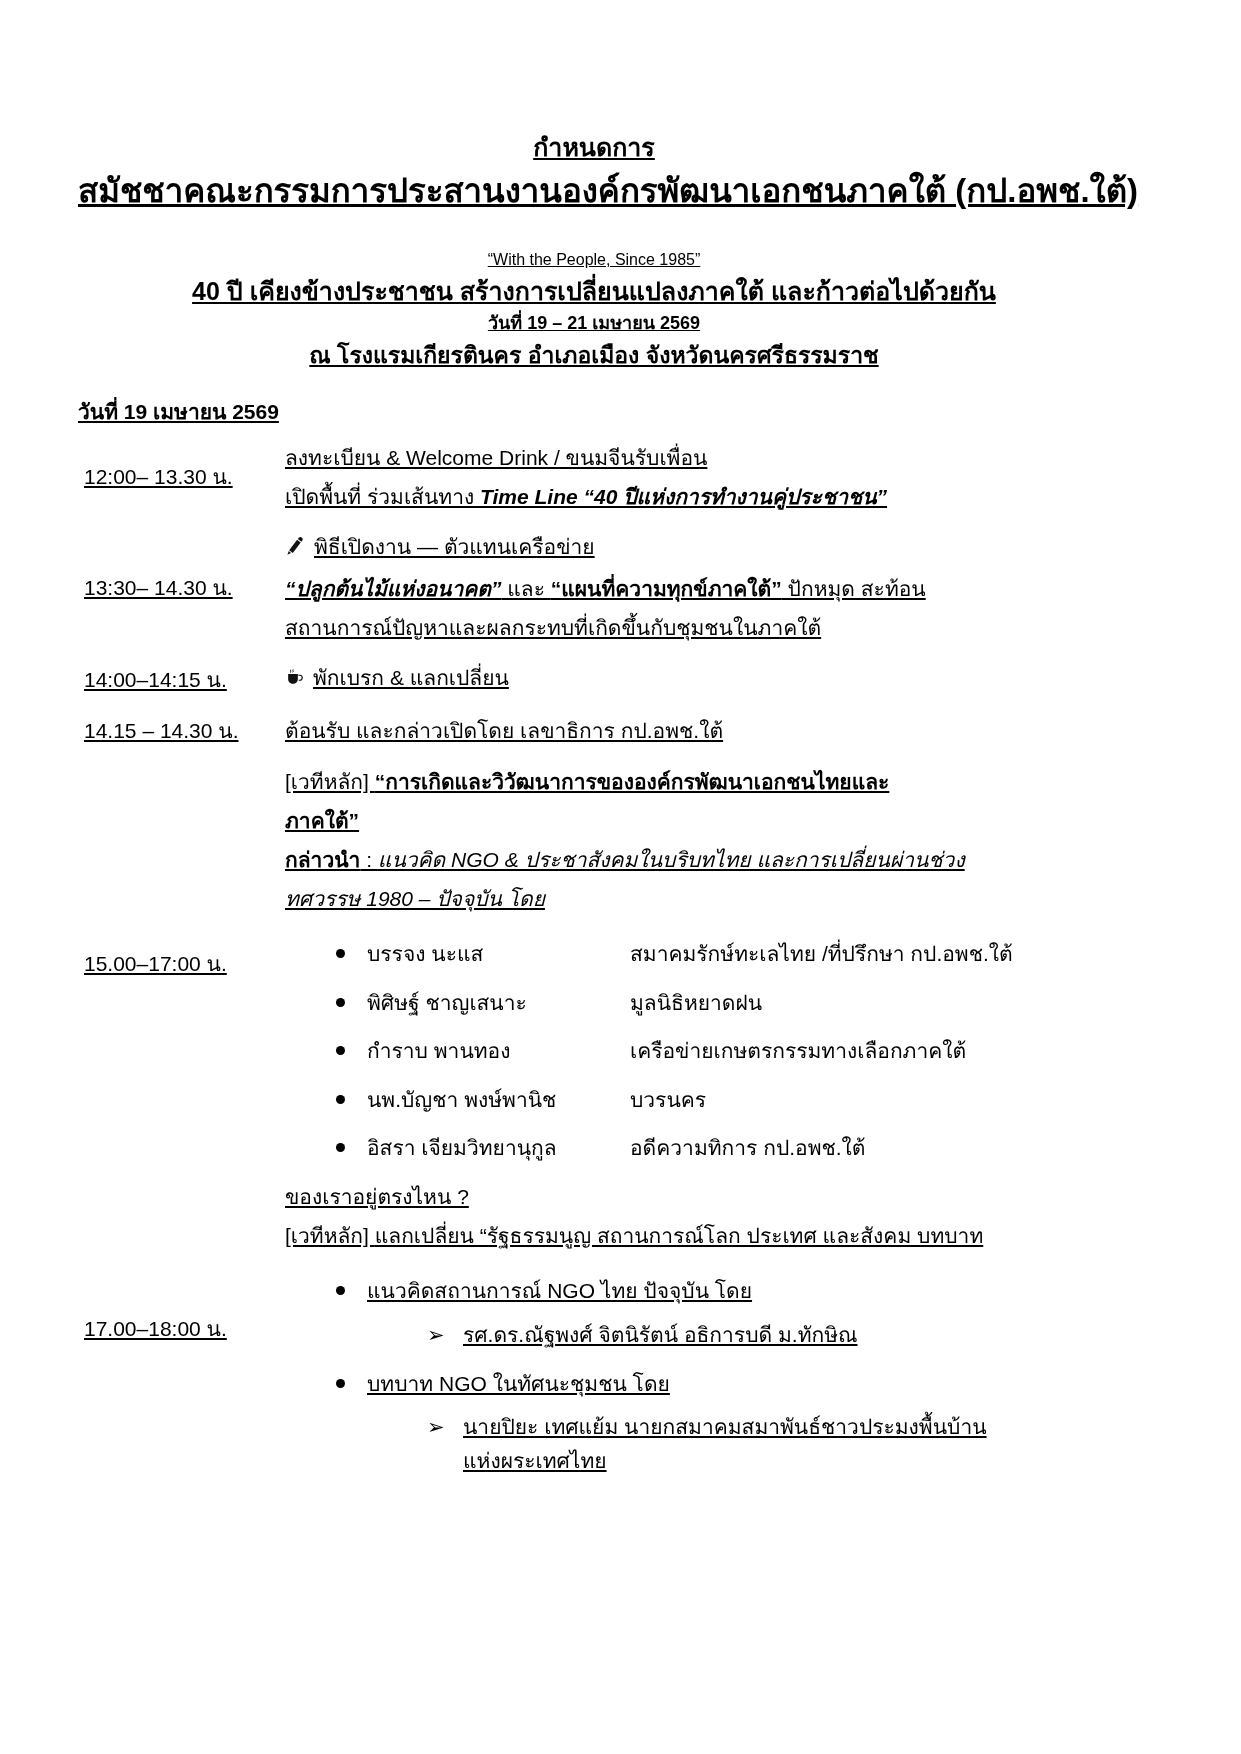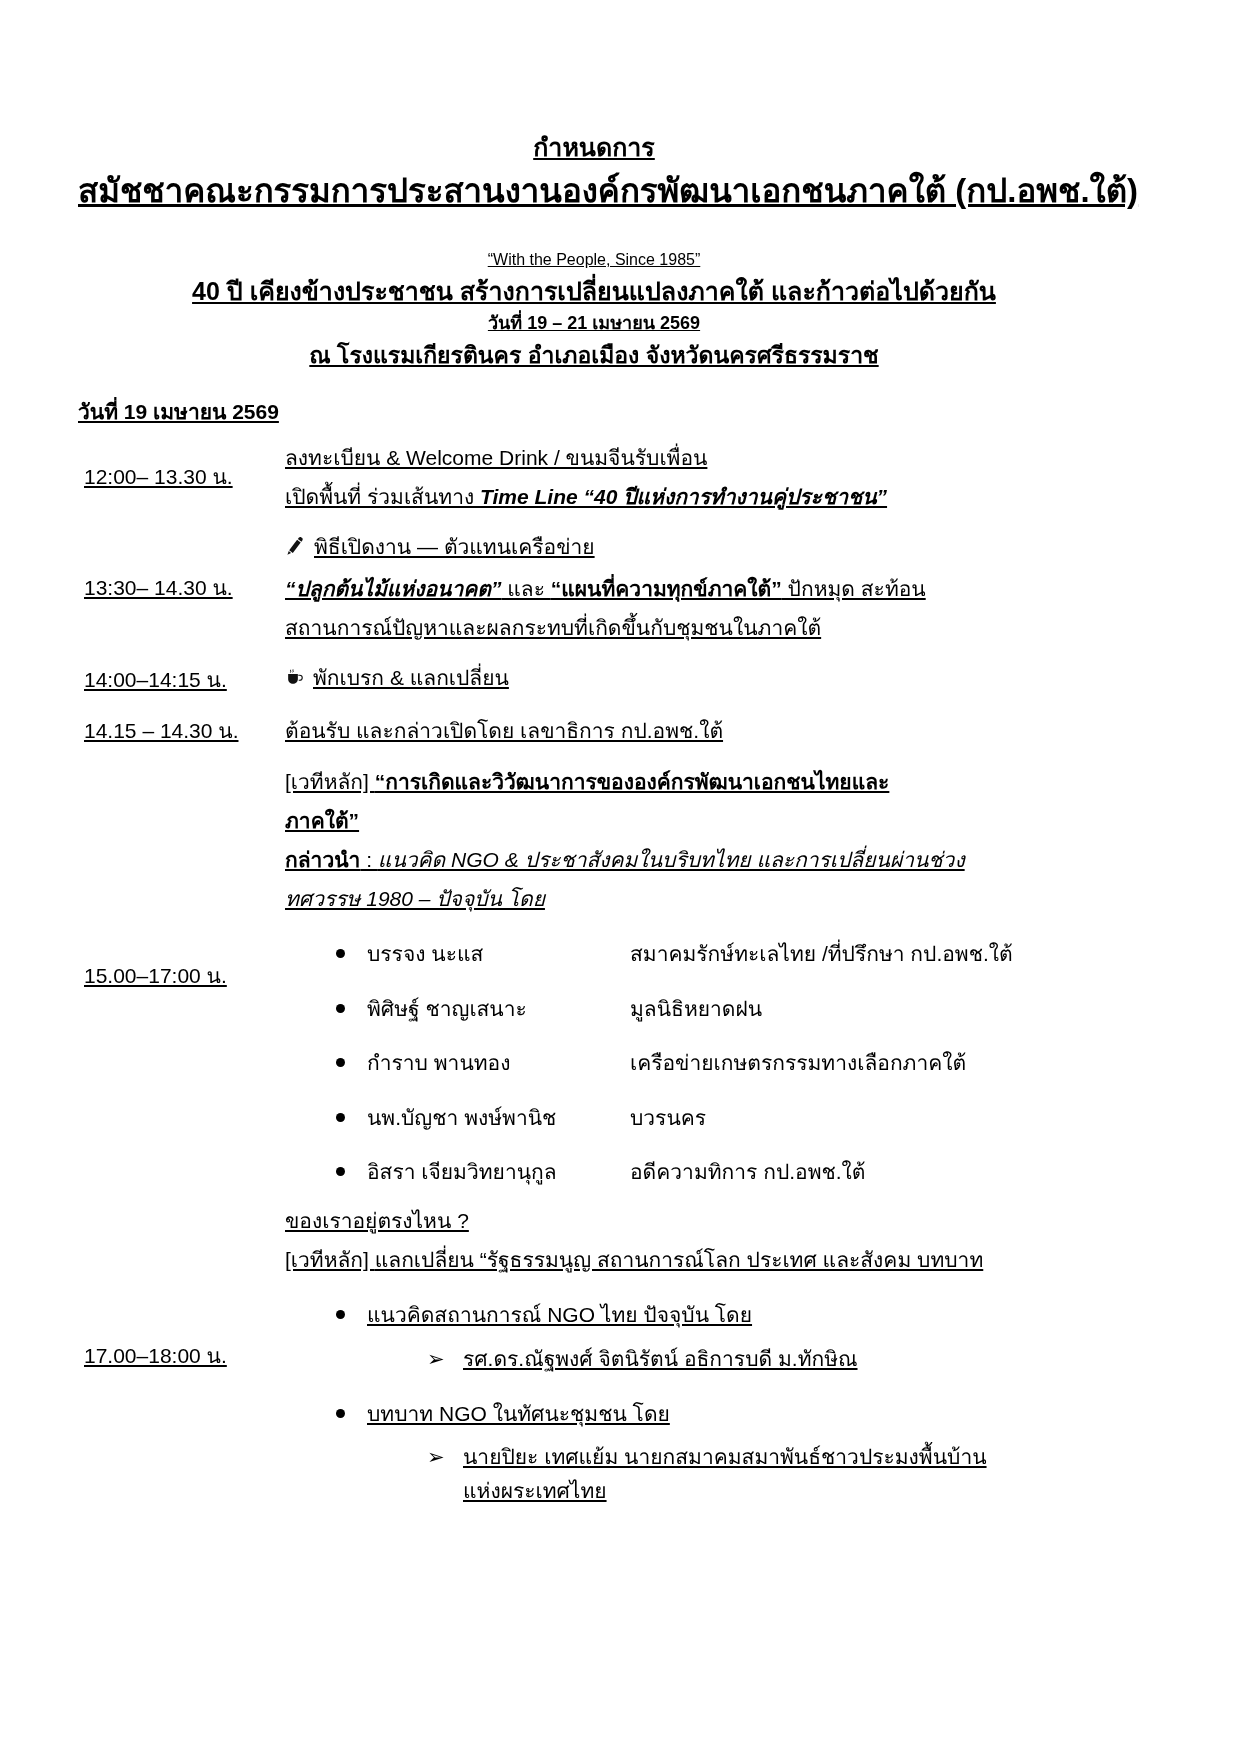--- a/index.html
+++ b/index.html
@@ -113,21 +113,21 @@
 
   
   ul.bullets {
     list-style: none;
     margin: 6px 0 0 0;
     padding: 0 0 0 46px;
   }
   ul.bullets > li {
     position: relative;
     padding-left: 36px;
-    margin-top: 21px;
+    margin-top: 15px;
     font-size: 21px;
     line-height: 1.6;
   }
   ul.bullets > li:first-child { margin-top: 20px; }
   ul.bullets > li::before {
     content: "";
     position: absolute;
     left: 5px;
     top: 12px;
     width: 9px;

